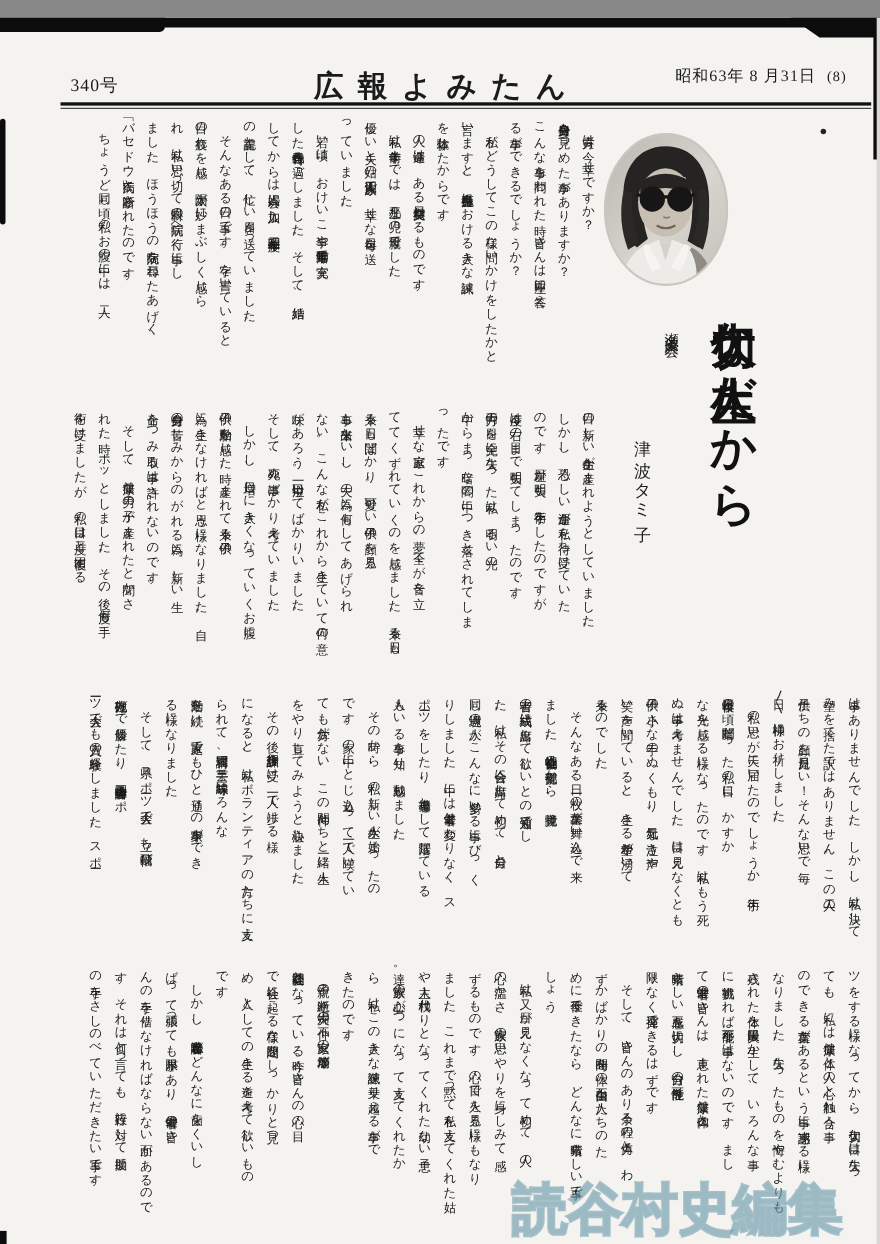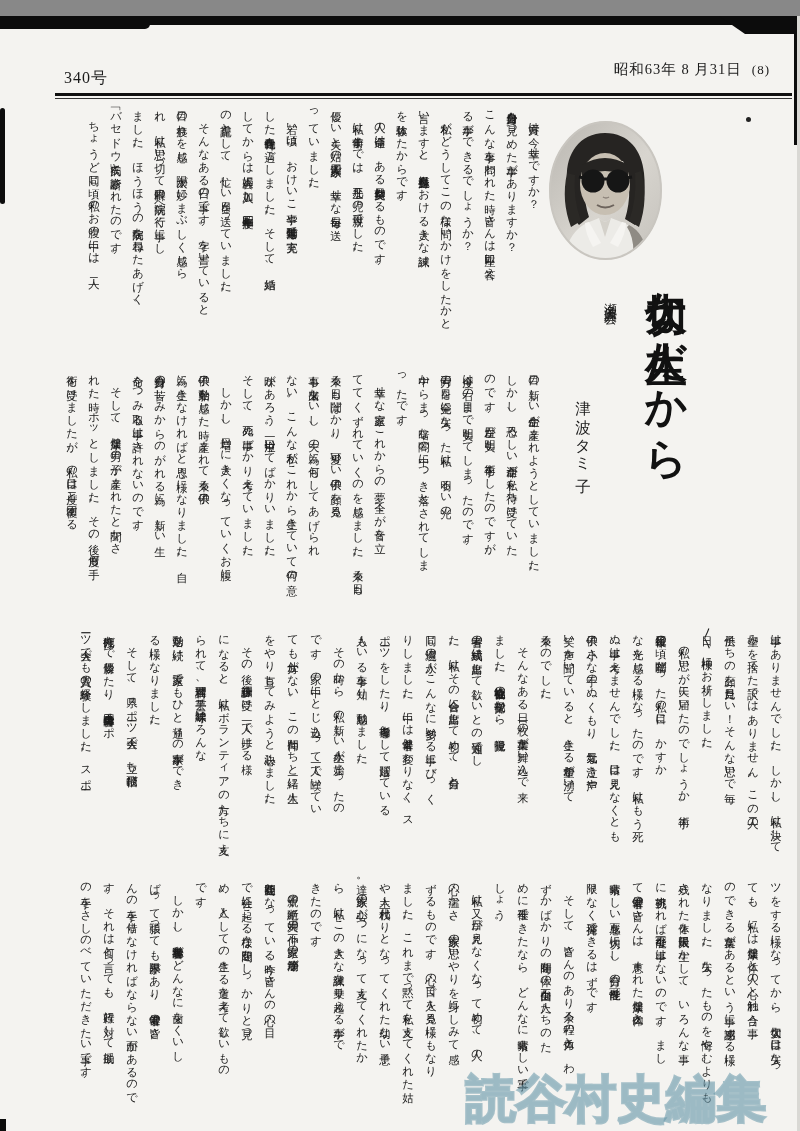--- a/index.html
+++ b/index.html
@@ -76,20 +76,21 @@
   <div class="art art-topleft"></div>
   <div class="art art-topright"></div>
   <div class="art art-leftstreak"></div>
   <div class="art art-rightstreak"></div>
   <div class="art art-dot"></div>
   <div class="art art-bottomleft"></div>
   <div class="edge-right"></div>
   <div class="edge-bottom"></div>
 
   <span class="issue">340号</span>
+  <h1 class="paper-title">広報よみたん</h1>
   <span class="pubdate"><span>昭和63年 8 月31日</span><span class="pageno">(8)</span></span>
   <div class="rule-thick"></div>
   <div class="rule-thin"></div>
 
   <figure class="photo">
     <svg width="113" height="139" viewBox="0 0 113 139">
       <defs>
         <clipPath id="oval">
             <ellipse cx="56.5" cy="69.5" rx="56" ry="69"></ellipse>
           </clipPath>

